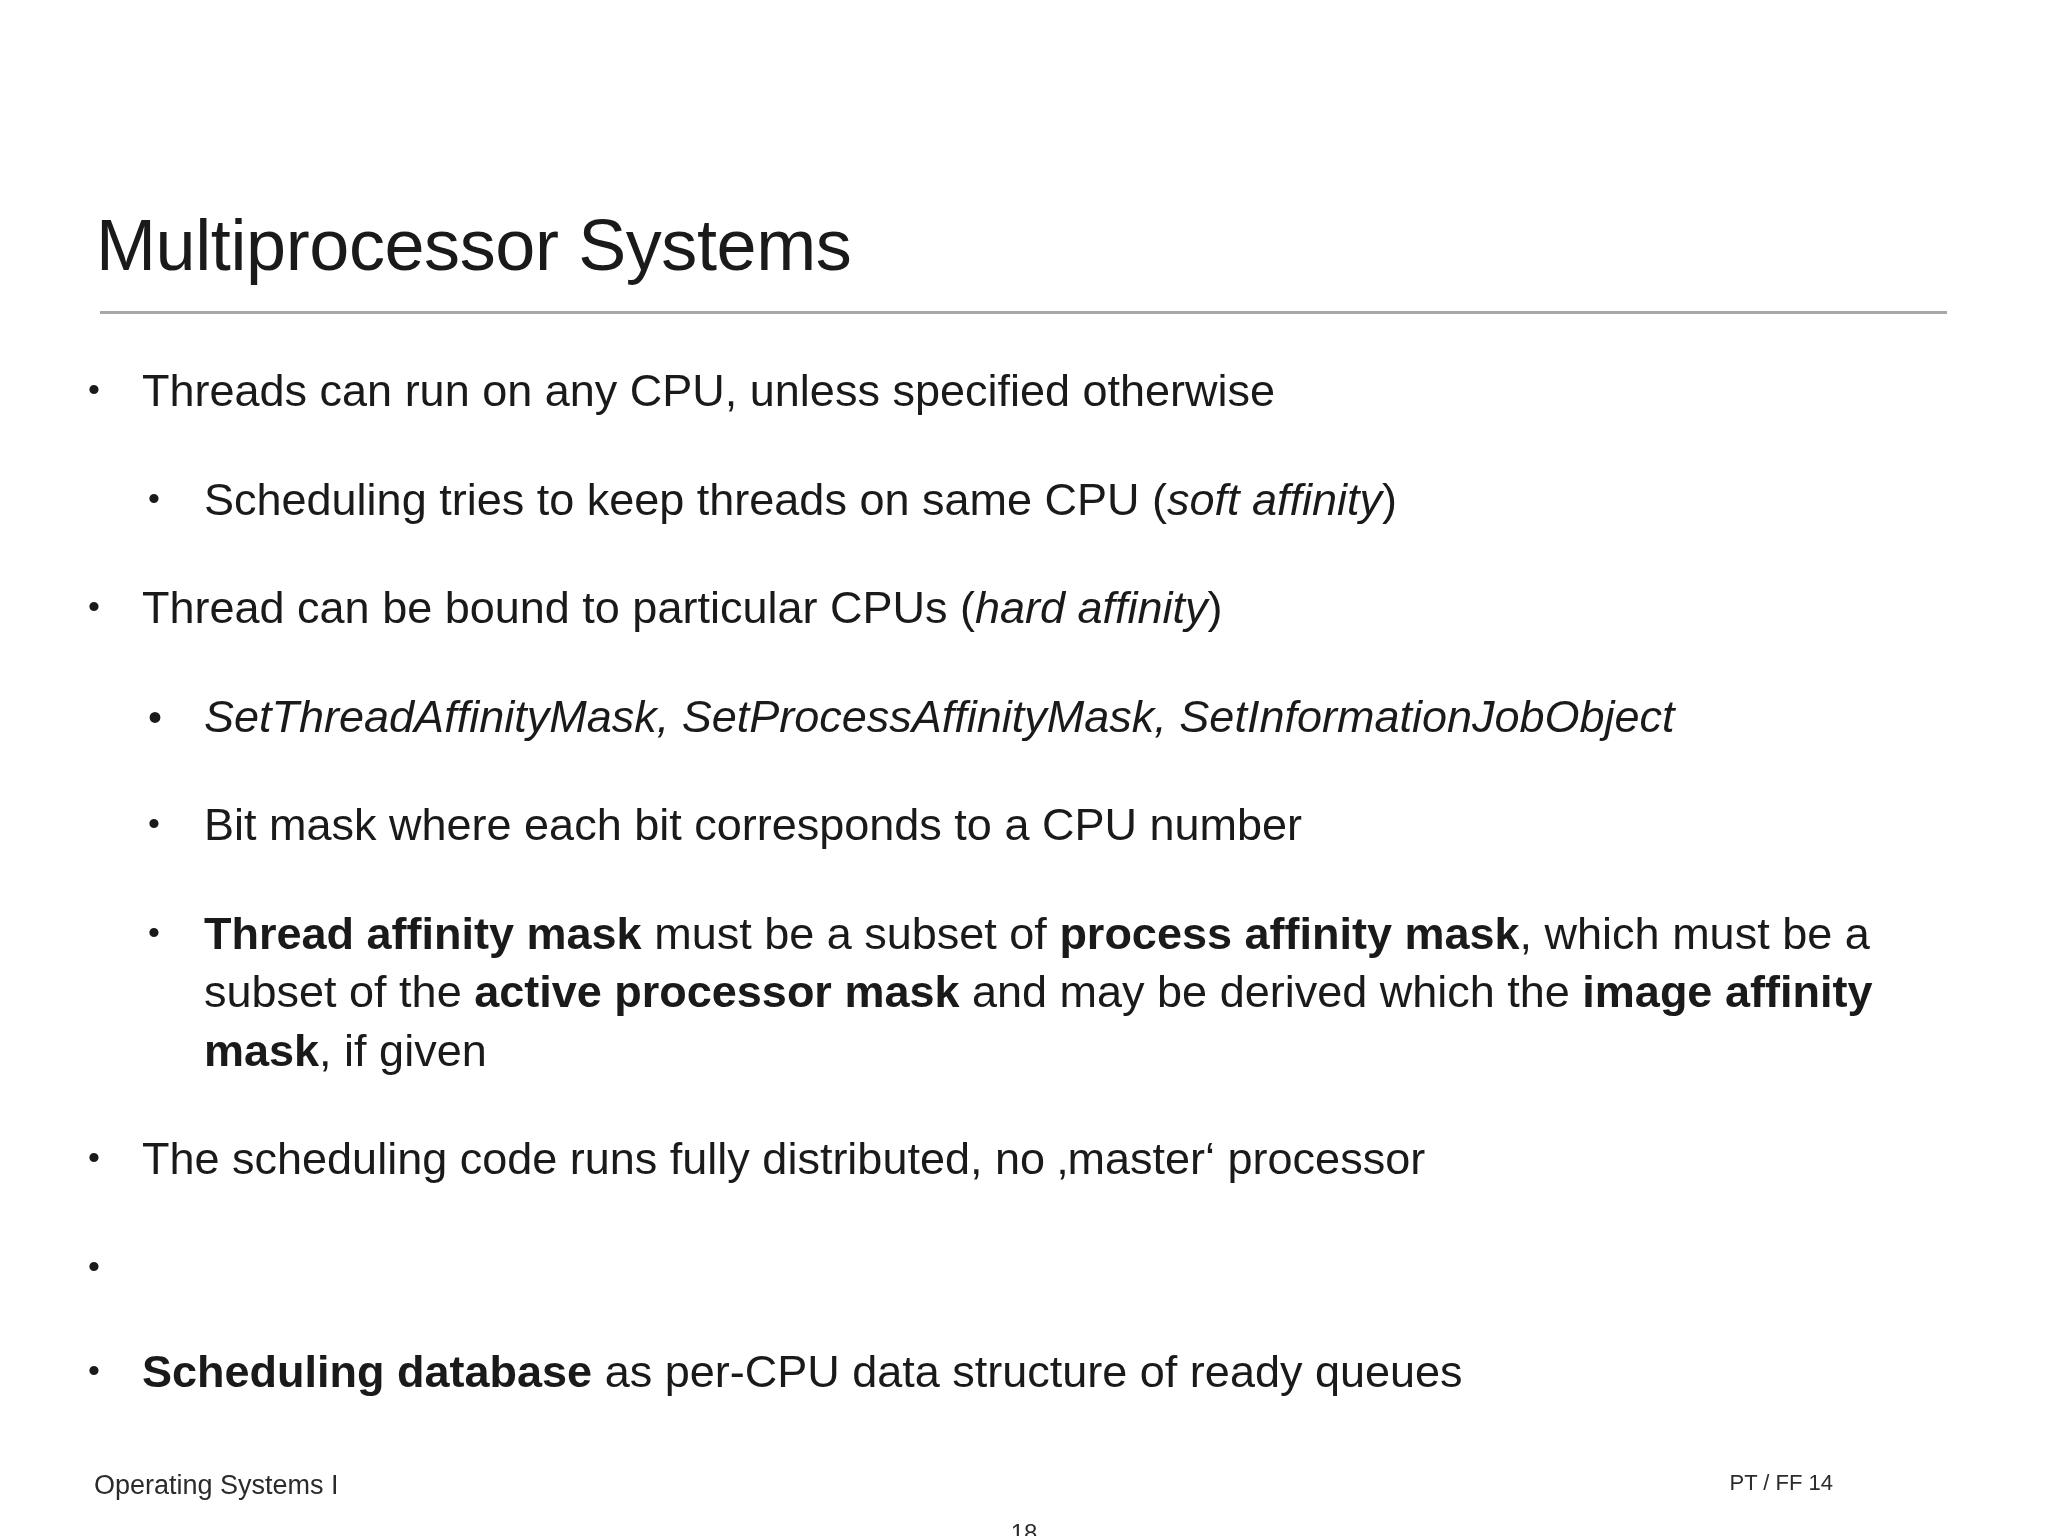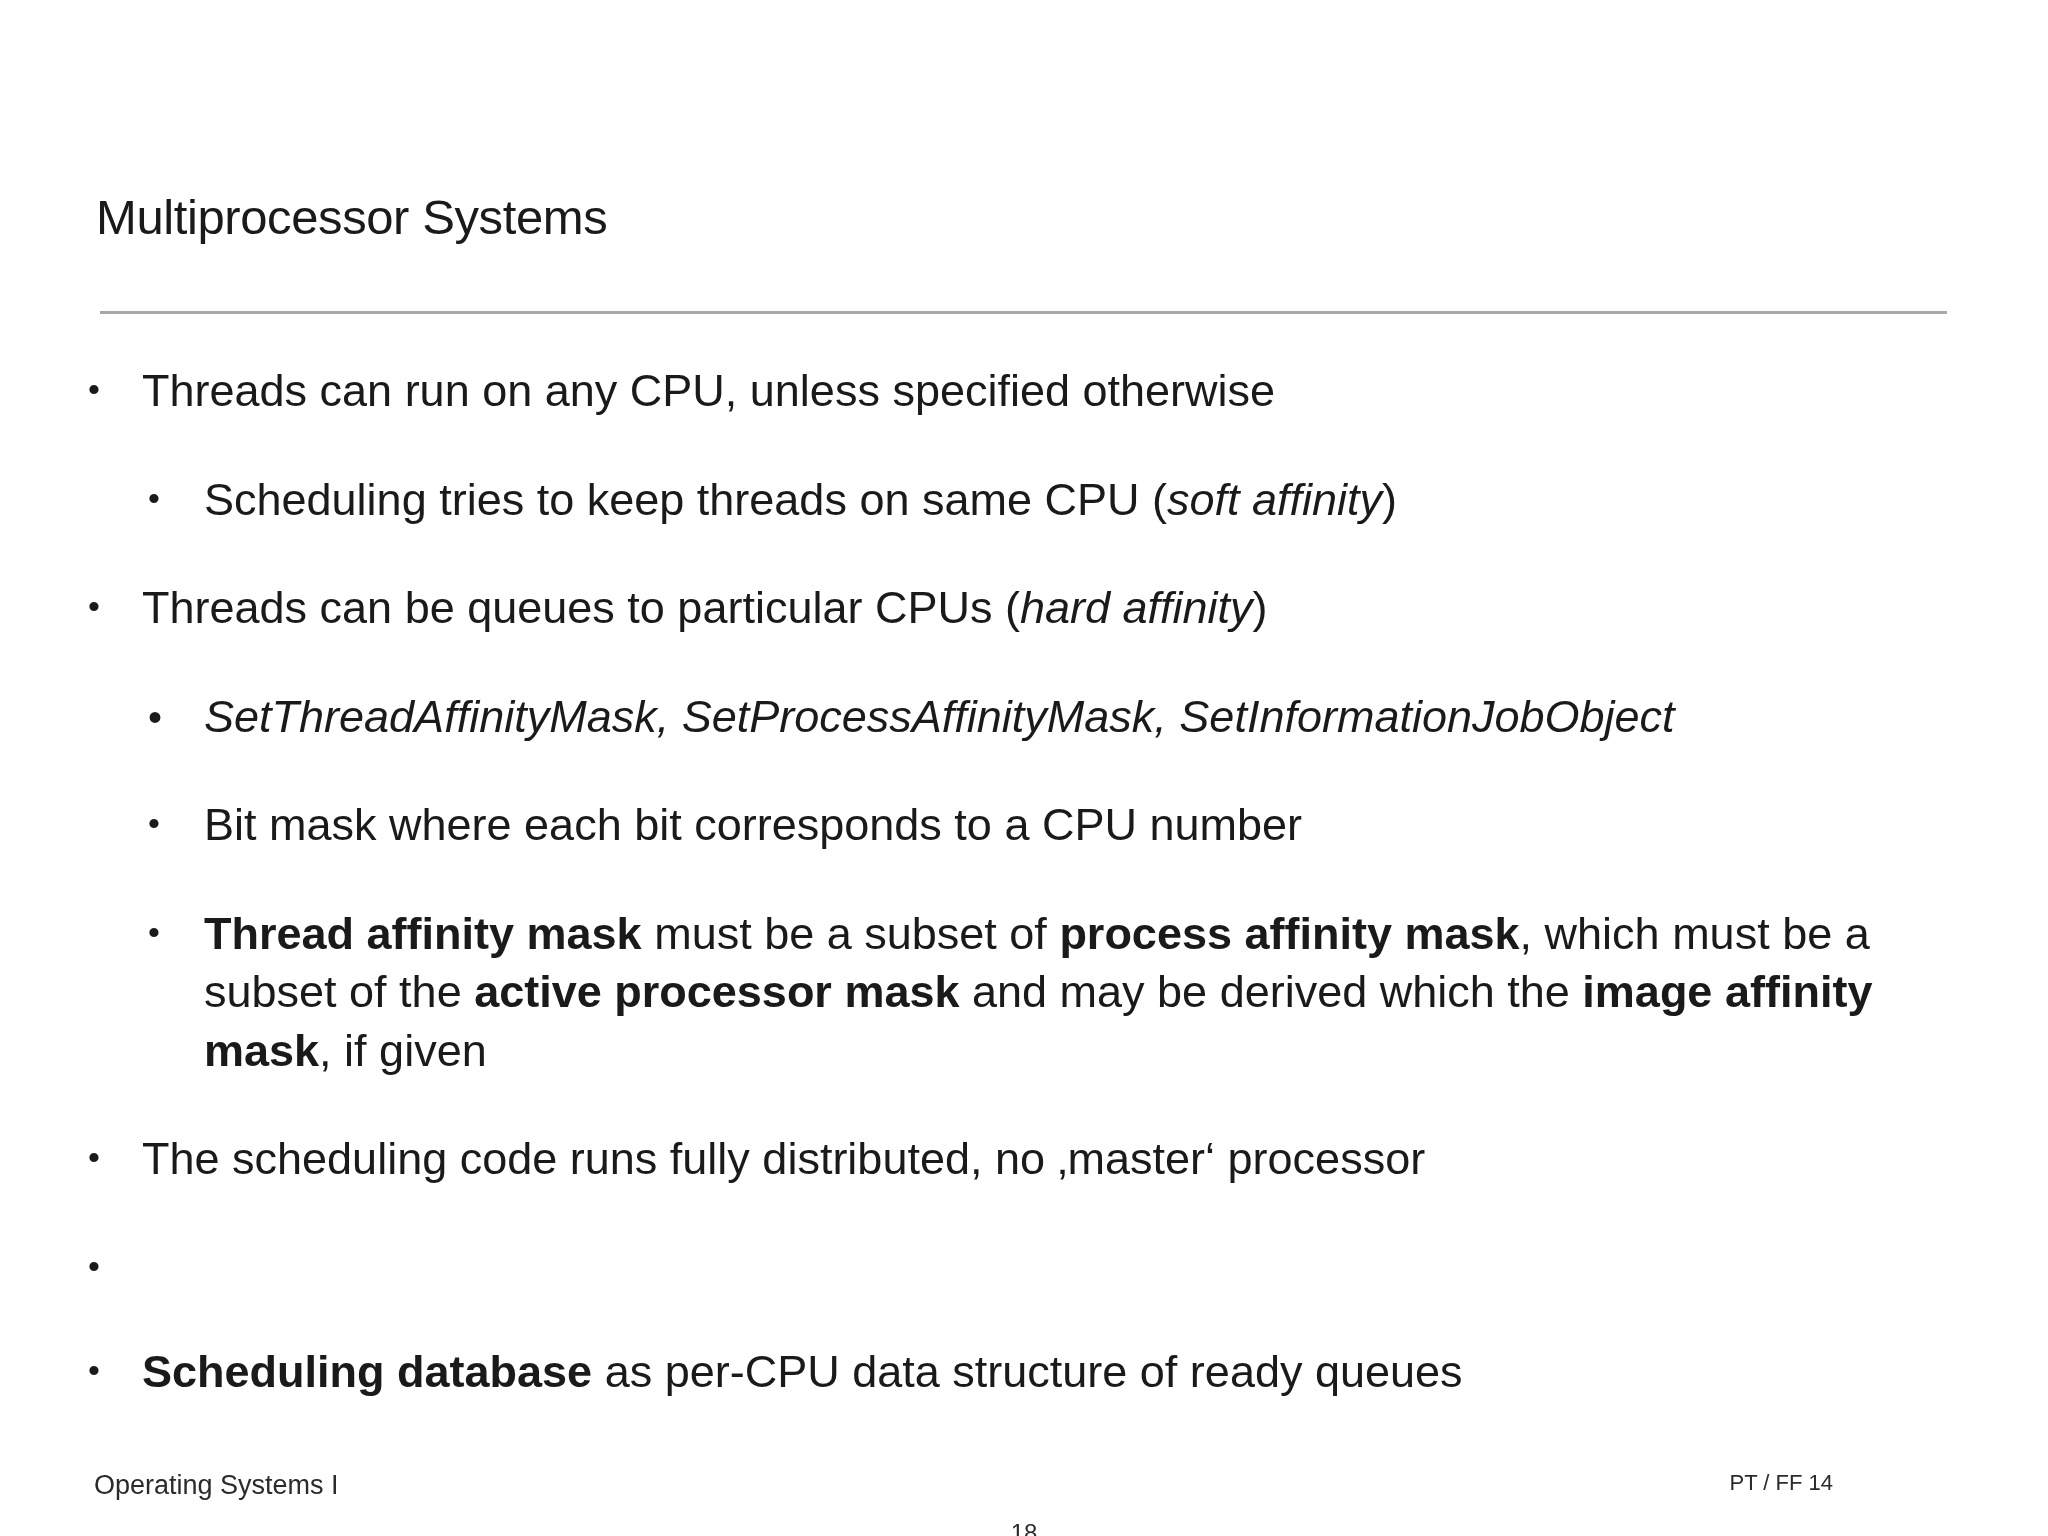--- a/index.html
+++ b/index.html
@@ -21,21 +21,21 @@
     width: 2048px;
     height: 1536px;
     box-sizing: border-box;
   }
 
   
   .slide-title {
     position: absolute;
     left: 96px;
     top: 158px;
-    font-size: 49px;
+    font-size: 72px;
     font-weight: 400;
     letter-spacing: -0.4px;
     color: #1a1a1a;
     white-space: nowrap;
     line-height: 1.1;
   }
 
   .title-rule {
     position: absolute;
     left: 100px;
@@ -152,21 +152,21 @@
       <div class="bullet lvl1">
         <span class="marker">•</span>
         <span class="text wrap-block"><span>Threads can run on any CPU, unless specified otherwise</span></span>
       </div>
       <div class="bullet lvl2">
         <span class="marker">•</span>
         <span class="text wrap-block"><span>Scheduling tries to keep threads on same CPU (</span><span class="it">soft affinity</span><span>)</span></span>
       </div>
       <div class="bullet lvl1">
         <span class="marker">•</span>
-        <span class="text wrap-block"><span>Threads can be queues to particular CPUs (</span><span class="it">hard affinity</span><span>)</span></span>
+        <span class="text wrap-block"><span>Thread can be bound to particular CPUs (</span><span class="it">hard affinity</span><span>)</span></span>
       </div>
       <div class="bullet lvl2 api">
         <span class="marker">•</span>
         <span class="text wrap-block"><span class="it">SetThreadAffinityMask, SetProcessAffinityMask, SetInformationJobObject</span></span>
       </div>
       <div class="bullet lvl2">
         <span class="marker">•</span>
         <span class="text wrap-block"><span>Bit mask where each bit corresponds to a CPU number</span></span>
       </div>
       <div class="bullet lvl2">

